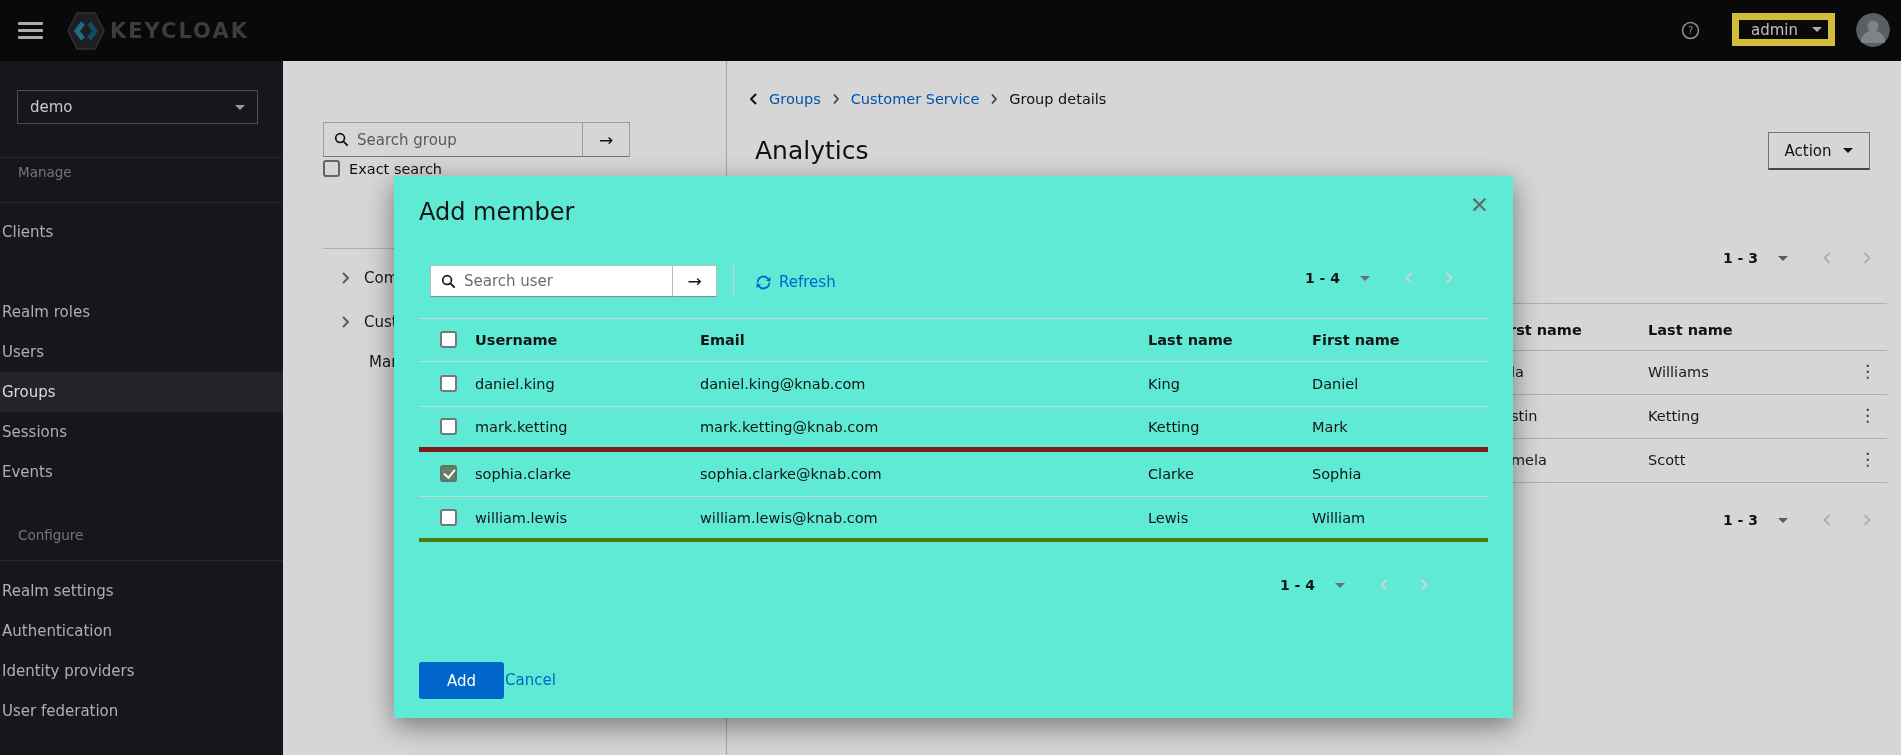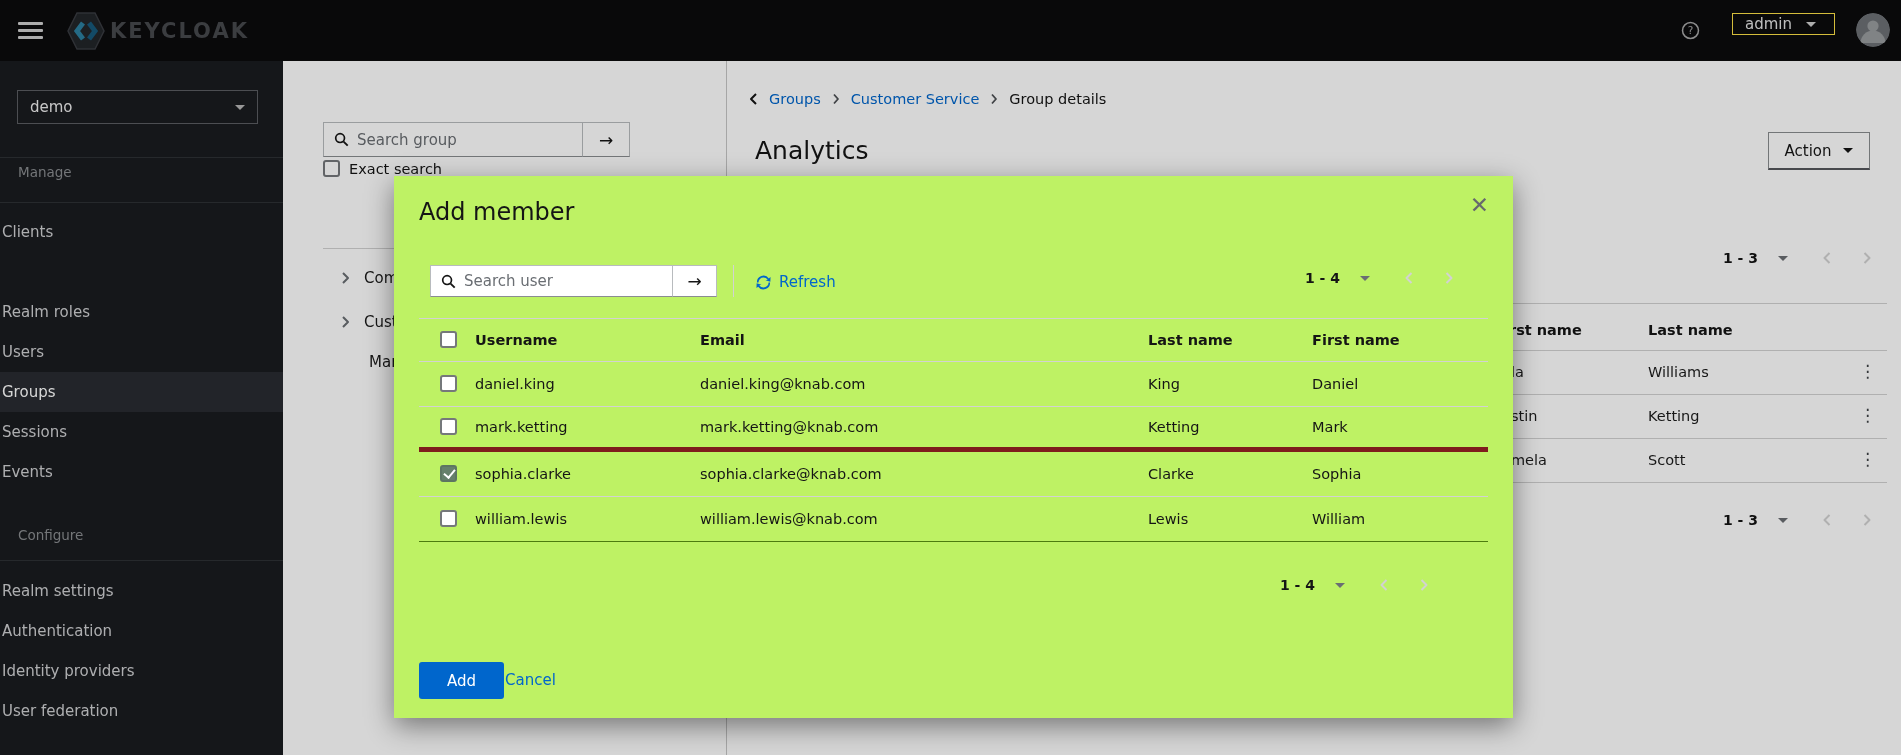--- a/index.html
+++ b/index.html
@@ -7,21 +7,21 @@
   body { font-family:"DejaVu Sans","Liberation Sans",sans-serif; color:#151515; background:#fff; overflow:hidden; }
   #app { position:relative; width:1901px; height:755px; overflow:hidden; background:#fff; }
 
   
   #masthead { position:absolute; left:0; top:0; width:1901px; height:61px; background:#0b0b0d; }
   #hamburger { position:absolute; left:18px; top:22px; width:25px; height:18px; cursor:pointer; }
   #hamburger .bar { height:3px; background:#cfcfcf; margin-bottom:4px; border-radius:1px; }
   #logo { position:absolute; left:66px; top:9px; display:flex; align-items:center; gap:4px; }
   #brand-text { font-size:21px; font-weight:700; letter-spacing:2px; color:#47494d; }
   #help-btn { position:absolute; left:1681px; top:21px; cursor:pointer; }
-  #user-dd { position:absolute; left:1732px; top:13px; width:103px; height:22px; border:1px solid #fde047; display:flex; align-items:center; padding:0 12px; gap:14px; color:#e2e2e2; font-size:15px; cursor:pointer; }
+  #user-dd { position:absolute; left:1732px; top:13px; width:103px; height:33px; border:7px solid #fde047; display:flex; align-items:center; padding:0 12px; gap:14px; color:#e2e2e2; font-size:15px; cursor:pointer; }
   #avatar { position:absolute; left:1856px; top:13px; width:34px; height:34px; border-radius:50%; overflow:hidden; cursor:pointer; }
 
   .caret { width:0; height:0; border-left:5px solid transparent; border-right:5px solid transparent; border-top:5px solid currentColor; display:inline-block; }
 
   
   #sidebar { position:absolute; left:0; top:61px; width:283px; height:694px; background:#1a1c20; }
   #realm-select { position:absolute; left:17px; top:29px; width:241px; height:34px; border:1px solid #5b5e62; display:flex; align-items:center; justify-content:space-between; padding:0 12px; color:#ededed; font-size:15px; cursor:pointer; }
   .side-div { position:absolute; left:0; width:283px; height:1px; background:#2e3135; }
   .side-section { position:absolute; left:18px; font-size:13.5px; color:#8a8d90; }
   .nav-item { position:absolute; left:0; width:283px; height:40px; line-height:40px; padding-left:2px; font-size:15px; color:#cfd0d2; cursor:pointer; }
@@ -56,21 +56,21 @@
   .bg-head { font-weight:700; color:#151515; }
   .kebab { position:absolute; font-size:17px; color:#3f4246; cursor:pointer; line-height:1; letter-spacing:0; }
 
   .pgn { position:absolute; display:flex; align-items:center; }
   .pgn .range { font-size:14px; font-weight:700; color:#151515; }
   .pgn .caret { color:#6a6e73; margin-left:20px; cursor:pointer; }
   .pgn .pchev { margin-left:34px; color:#d2d2d2; display:flex; cursor:default; }
 
   
   #backdrop { position:absolute; left:0; top:0; width:1901px; height:755px; background:rgba(3,3,3,0.16); z-index:50; }
-  #modal { position:absolute; left:394px; top:176px; width:1119px; height:542px; background:#bef264; z-index:100; box-shadow:0 8px 26px rgba(0,0,0,0.45); }
+  #modal { position:absolute; left:394px; top:176px; width:1119px; height:542px; background:#5eead4; z-index:100; box-shadow:0 8px 26px rgba(0,0,0,0.45); }
   #modal-title { position:absolute; left:25px; top:22px; font-size:24px; color:#151515; }
   #modal-close { position:absolute; right:24px; top:18px; font-size:23px; color:#66696d; cursor:pointer; line-height:1; }
   #modal-search { left:36px; top:89px; }
   #modal-vsep { position:absolute; left:339px; top:89px; width:1px; height:32px; background:#d2d2d2; }
   #refresh { position:absolute; left:362px; top:97px; display:flex; align-items:center; gap:8px; color:#0066cc; font-size:15px; cursor:pointer; }
   .m-cell { position:absolute; font-size:14.5px; color:#151515; top:50%; transform:translateY(-50%); }
   .m-row { position:absolute; left:25px; width:1069px; height:45px; }
   .m-row .cb, .m-head .cb { position:absolute; left:21px; top:50%; margin-top:-9px; }
   .col-user { left:56px; } .col-email { left:281px; } .col-last { left:729px; } .col-first { left:893px; }
   .m-head { position:absolute; left:25px; width:1069px; height:44px; top:142px; border-top:1px solid #d2d2d2; border-bottom:1px solid #d2d2d2; font-weight:700; }
@@ -330,21 +330,21 @@
       <span class="m-cell col-last">Ketting</span>
       <span class="m-cell col-first">Mark</span>
     </div>
     <div class="m-row" style="top:276px; border-bottom:1px solid #d2d2d2;">
       <span class="cb checked"></span>
       <span class="m-cell col-user">sophia.clarke</span>
       <span class="m-cell col-email">sophia.clarke@knab.com</span>
       <span class="m-cell col-last">Clarke</span>
       <span class="m-cell col-first">Sophia</span>
     </div>
-    <div class="m-row" style="top:321px; border-bottom:1px solid #4d7c0f;text-align:center;">
+    <div class="m-row" style="top:321px; border-bottom:4px solid #4d7c0f;text-align:center;">
       <span class="cb"></span>
       <span class="m-cell col-user">william.lewis</span>
       <span class="m-cell col-email">william.lewis@knab.com</span>
       <span class="m-cell col-last">Lewis</span>
       <span class="m-cell col-first">William</span>
     </div>
 
     <div class="pgn" style="left:886px; top:401px;">
       <span class="range">1 - 4</span>
       <span class="caret"></span>

